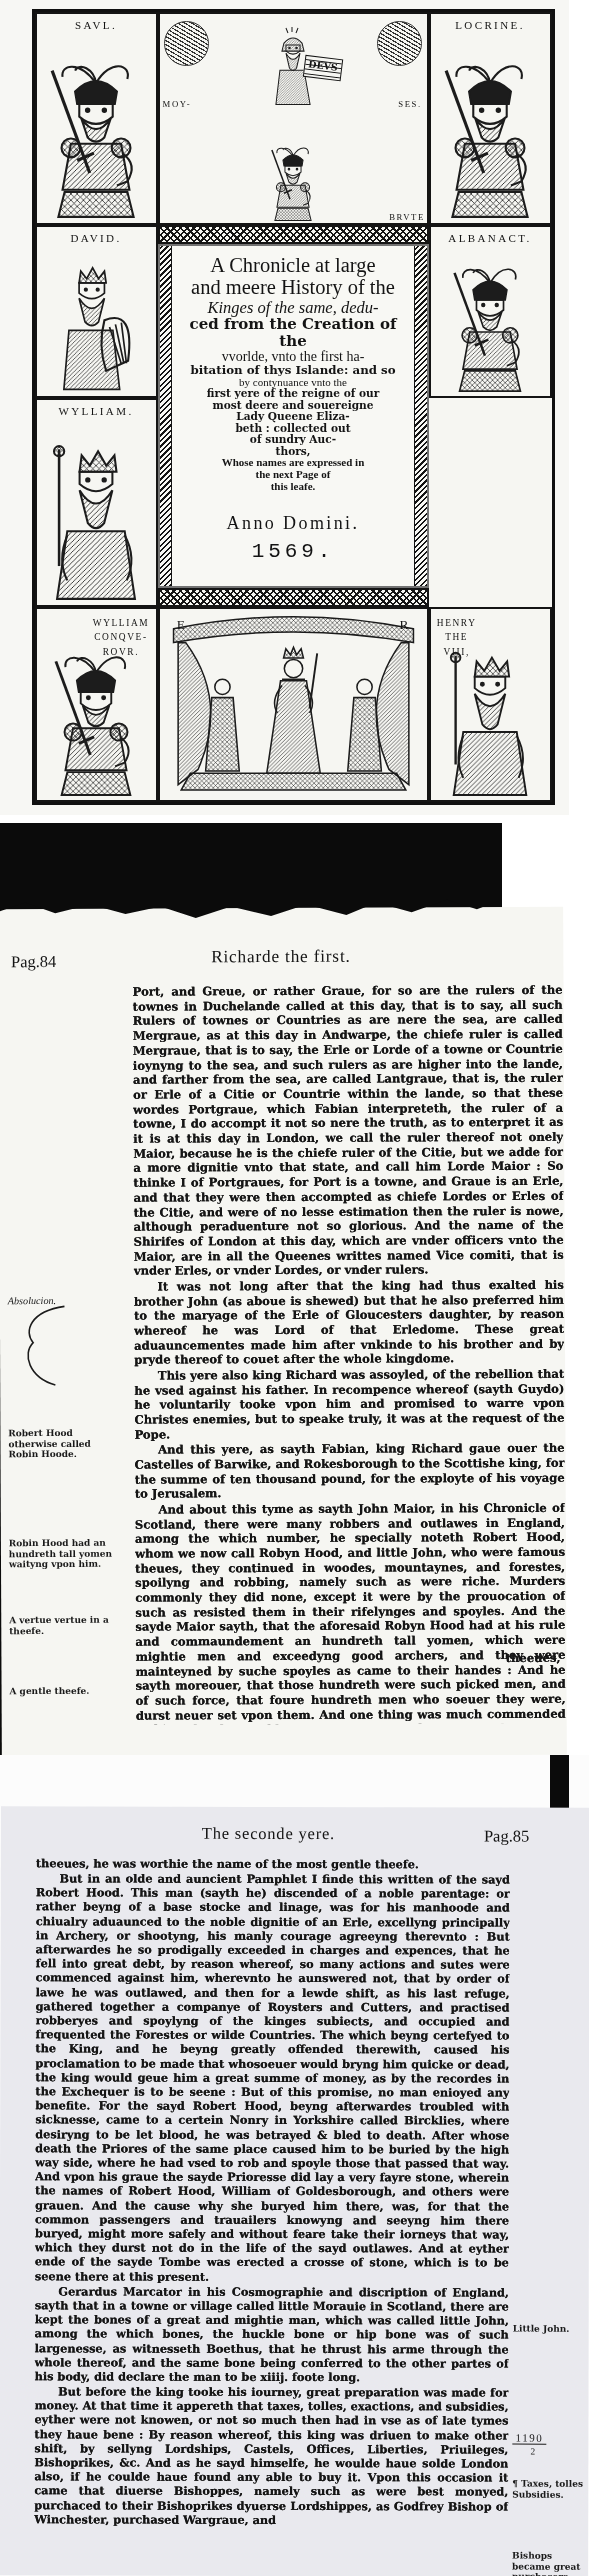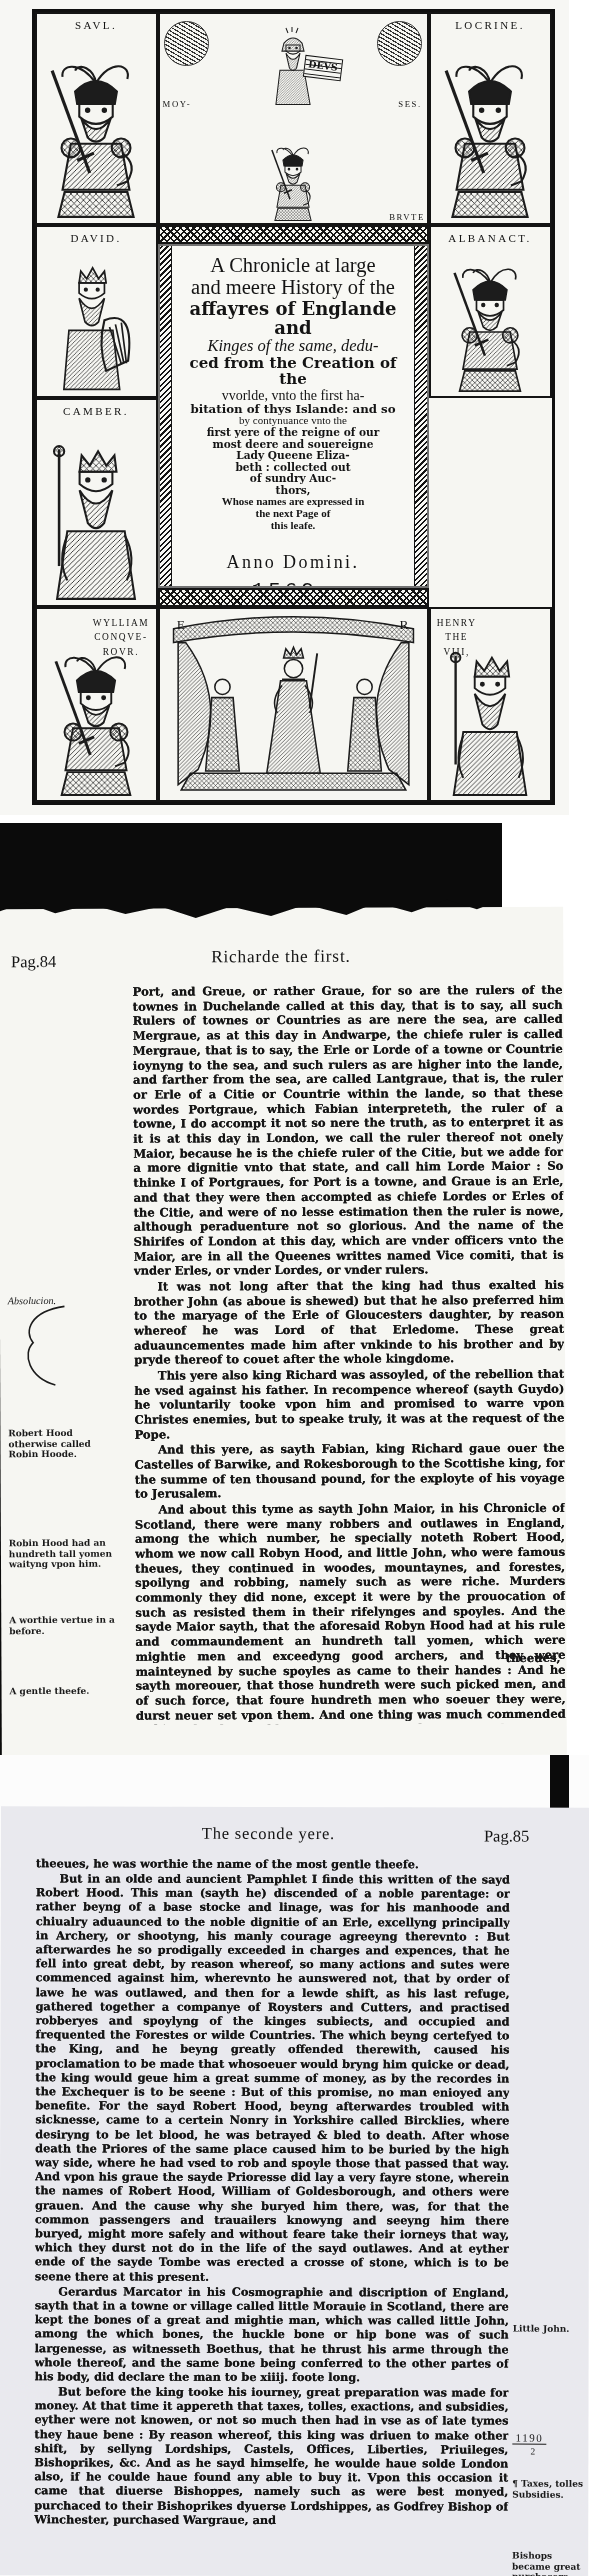--- a/index.html
+++ b/index.html
@@ -194,21 +194,20 @@
             </svg>
         </div>
 
         <div class="c-title">
           <div class="band"></div>
           <div class="tbox">
             <div class="orn orn-l"></div>
             <div class="tcontent">
               <div class="tl tl0">A Chronicle at large</div>
               <div class="tl tl1">and meere History of the</div>
-              <div class="tl tl2">affayres of Englande and</div>
               <div class="tl tl3">Kinges of the same, dedu-</div>
               <div class="tl tl4">ced from the Creation of the</div>
               <div class="tl tl5">vvorlde, vnto the first ha-</div>
               <div class="tl tl6">bitation of thys Islande: and so</div>
               <div class="tl tl7">by contynuance vnto the</div>
               <div class="tl tl8">first yere of the reigne of our</div>
               <div class="tl tl9">most deere and souereigne</div>
               <div class="tl tl10">Lady Queene Eliza-</div>
               <div class="tl tl11">beth : collected out</div>
               <div class="tl tl12">of sundry Auc-</div>
@@ -226,21 +225,21 @@
         </div>
 
         <div class="cell" style="grid-area:2/3">
           <div class="plabel">ALBANACT.</div>
           <svg class="fig" viewBox="0 0 120 160">
               <use href="#fig-warrior"></use>
             </svg>
         </div>
 
         <div class="cell" style="grid-area:3/1">
-          <div class="plabel">CAMBER.</div>
+          <div class="plabel">WYLLIAM.</div>
           <svg class="fig" viewBox="0 0 120 160">
               <use href="#fig-king"></use>
             </svg>
         </div>
 
 
         <div class="cell" style="grid-area:4/1">
           <div class="plabel-stack st-r">
             <div>WYLLIAM</div>
             <div>CONQVE-</div>
@@ -304,21 +303,21 @@
         <p class="ind">And about this tyme as sayth John Maior, in his Chronicle of Scotland, there were many robbers and outlawes in England, among the which number, he specially noteth Robert Hood, whom we now call Robyn Hood, and little John, who were famous theues, they continued in woodes, mountaynes, and forestes, spoilyng and robbing, namely such as were riche. Murders commonly they did none, except it were by the prouocation of such as resisted them in their rifelynges and spoyles. And the sayde Maior sayth, that the aforesaid Robyn Hood had at his rule and commaundement an hundreth tall yomen, which were mightie men and exceedyng good archers, and they were mainteyned by suche spoyles as came to their handes : And he sayth moreouer, that those hundreth were such picked men, and of such force, that foure hundreth men who soeuer they were, durst neuer set vpon them. And one thing was much commended in him, that he would suffer no woman to be oppressed, violated or otherwise abused. The poorer sort of people he fauoured, and would in no wise suffer their goodes to be touched or spoyled, but relieued and ayded them with suche goodes as hee gate from the riche, which he spared not, namely the riche priestes, fat Abbottes, and the houses of riche Carles. And although his theft and rapyne was to be contemned, yet the aforesayd Aucthour prayseth him and sayth, that among the number of</p>
       </div>
       <div class="catchword bl">theeues,</div>
 
       <div class="mnote mnote-i" style="top:387px">Absolucion.</div>
       <svg class="bracket" viewBox="0 0 70 110">
         <path d="M58 4 C14 10 6 36 18 50 C4 64 12 94 46 104" stroke="#1c1c1c" stroke-width="2" fill="none"></path>
       </svg>
       <div class="mnote" style="top:519px">Robert Hood otherwise called Robin Hoode.</div>
       <div class="mnote" style="top:629px">Robin Hood had an hundreth tall yomen waityng vpon him.</div>
-      <div class="mnote" style="top:706px">A worthie vertue in a before.</div>
+      <div class="mnote" style="top:706px">A vertue vertue in a theefe.</div>
       <div class="mnote" style="top:777px">A gentle theefe.</div>
     </div>
   </section>
 
   <section class="sec85">
     <div class="blackwedge"></div>
     <div class="page85">
       <div class="rt85">The seconde yere.</div>
       <div class="pnum85">Pag.85</div>
 

